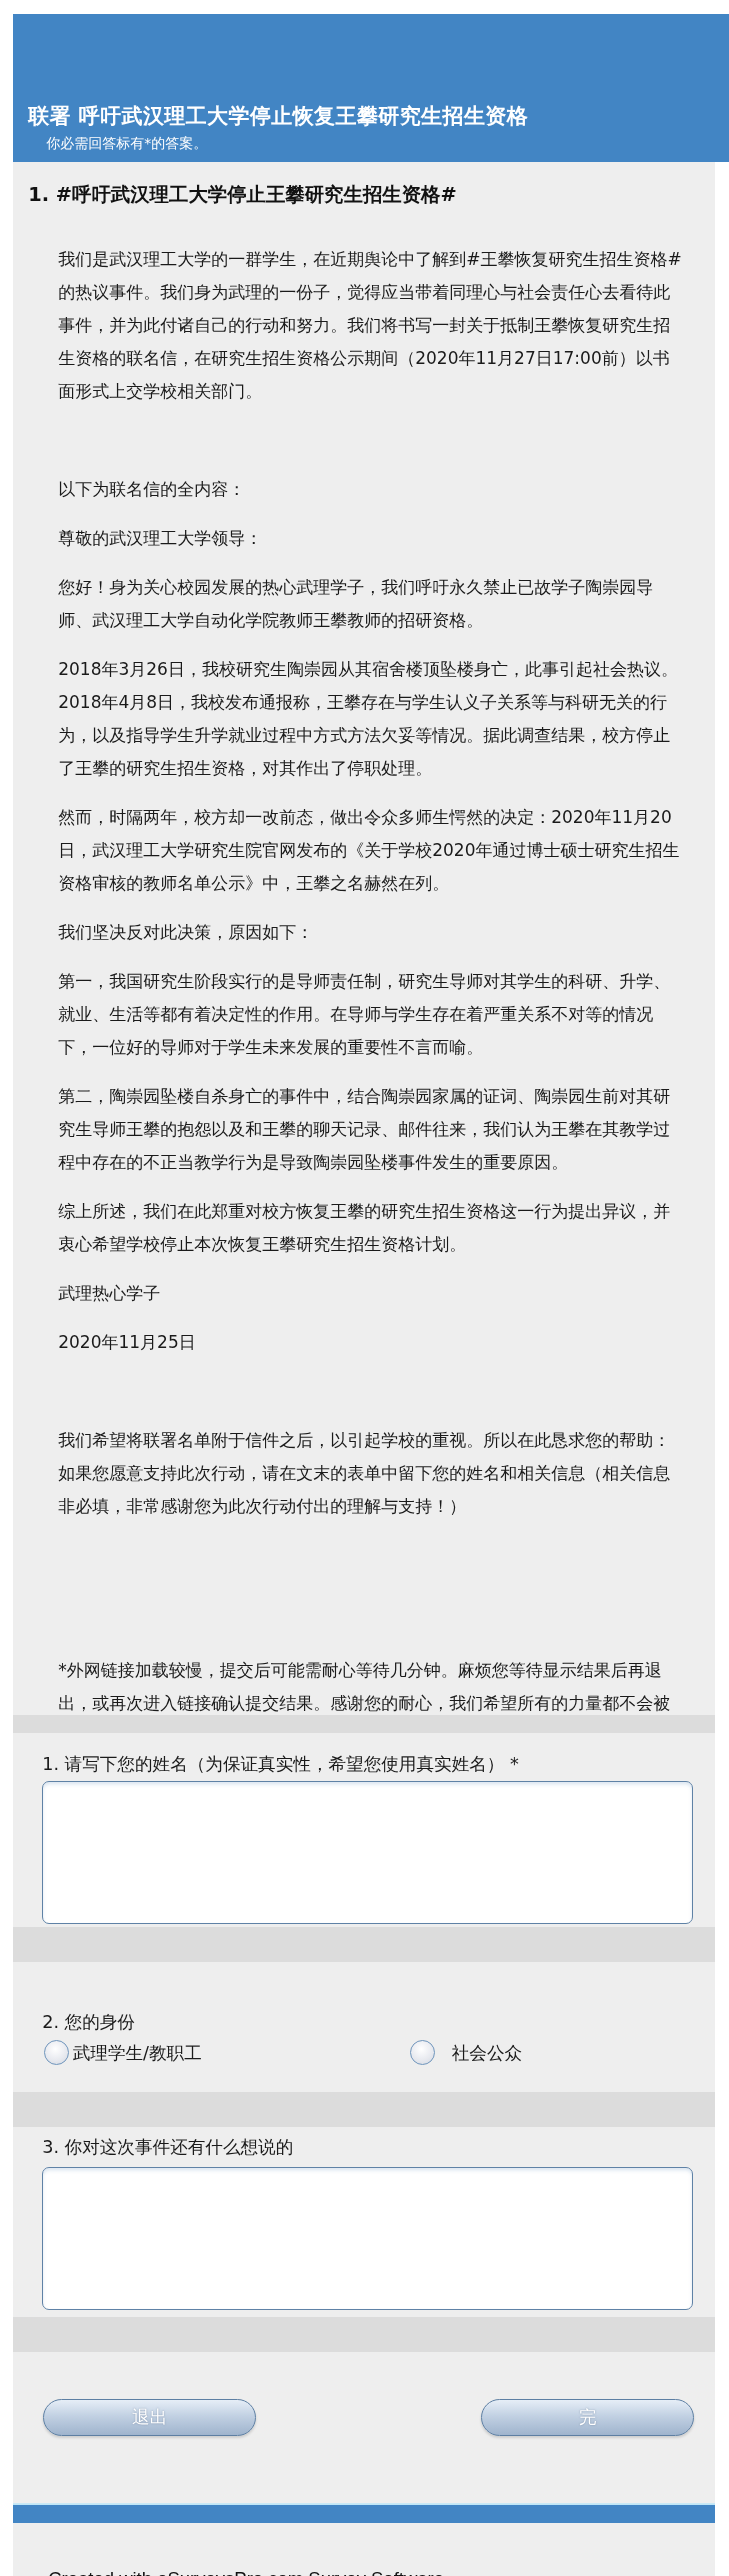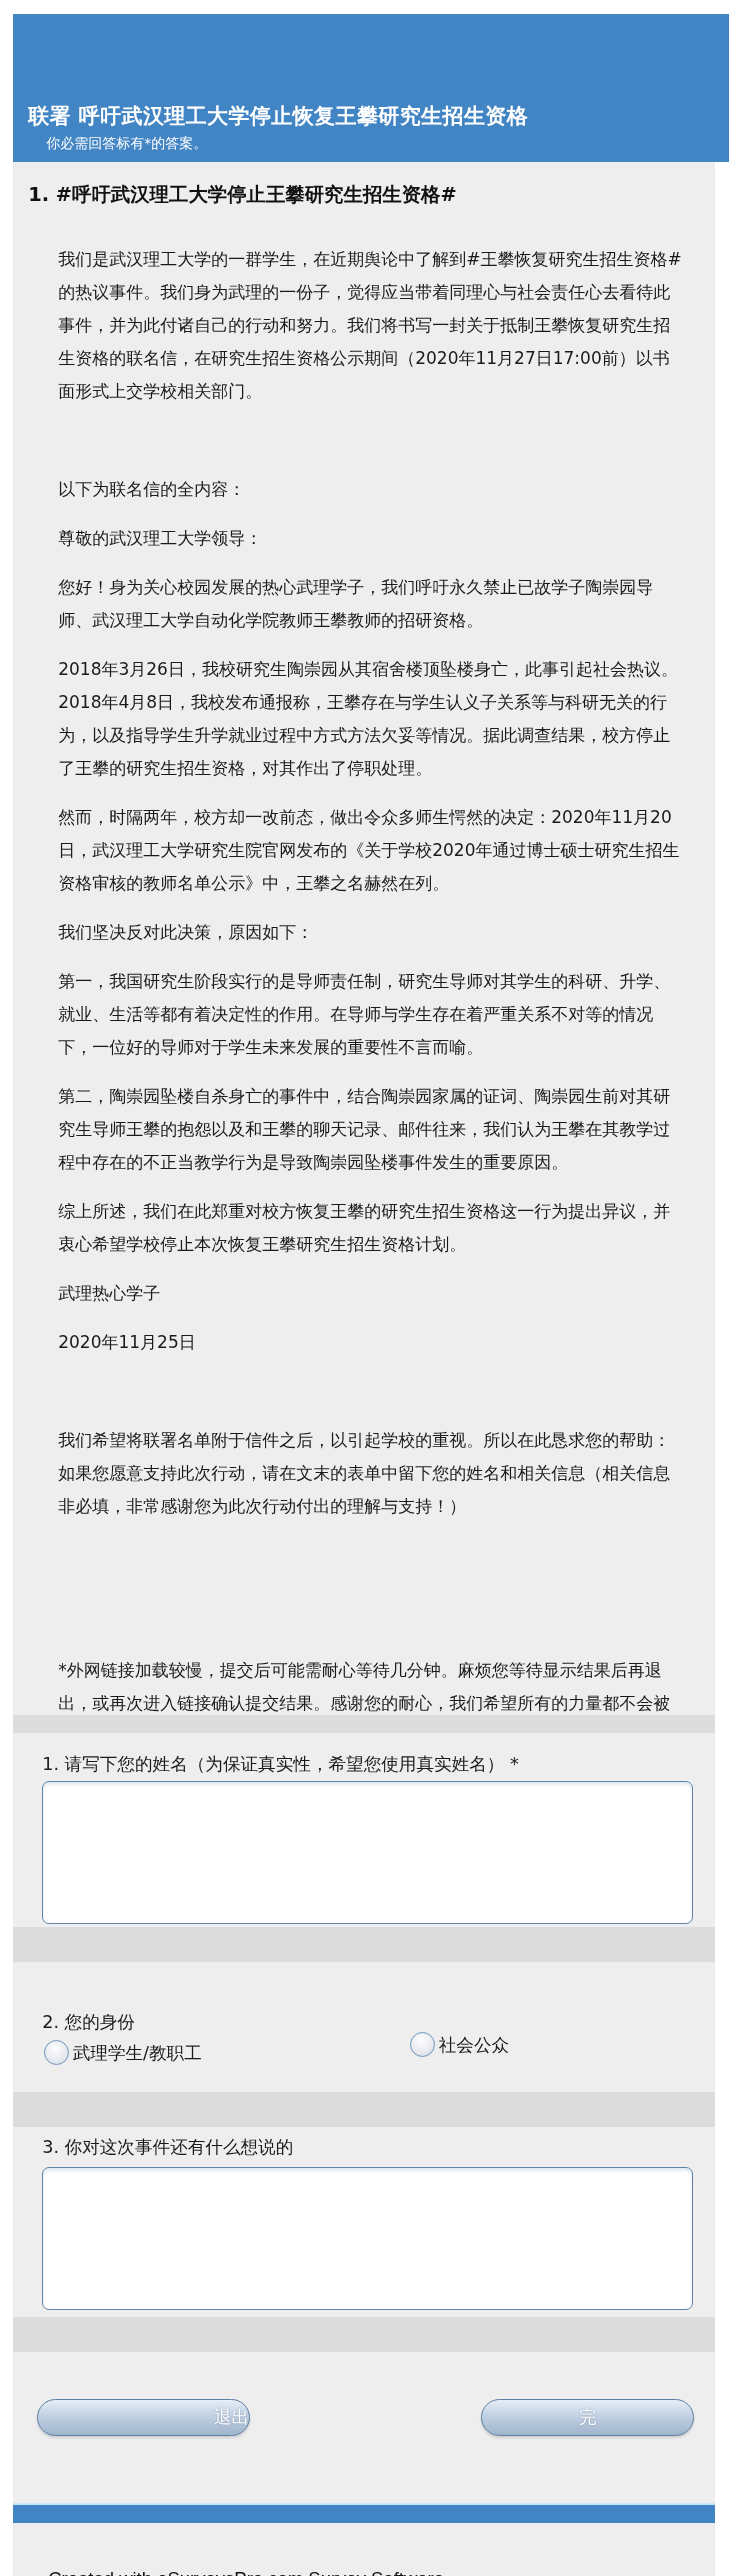--- a/index.html
+++ b/index.html
@@ -213,35 +213,35 @@
   </div>
 
   <div class="sep" style="top:1913px;height:35px;"></div>
 
   <div class="question" style="top:1948px;height:131px;">
     <div class="q-label" style="top:48px;">2. 您的身份</div>
     <div class="radio-row" style="left:31px;top:78px;">
       <span class="radio"></span>
       <span class="radio-label">武理学生/教职工</span>
     </div>
-    <div class="radio-row" style="left:397px;top:70px;">
+    <div class="radio-row" style="left:397px;top:78px;gap:13px;">
       <span class="radio"></span>
       <span class="radio-label">社会公众</span>
     </div>
   </div>
 
   <div class="sep" style="top:2078px;height:35px;"></div>
 
   <div class="question" style="top:2114px;height:162px;">
     <div class="q-label" style="top:7px;">3. 你对这次事件还有什么想说的</div>
     <textarea class="q-textarea" style="top: 39px; height: 143px;" placeholder=""></textarea>
   </div>
 
   <div class="sep" style="top:2303px;height:35px;"></div>
 
-  <div class="btn" style="left:24px;top:2385px;width:213px;text-align:right;">退出</div>
+  <div class="btn" style="left:30px;top:2385px;width:213px;">退出</div>
   <div class="btn" style="left:468px;top:2385px;width:213px;">完</div>
 
   <div class="bottom-bar" style="top:2491px;"></div>
 
   <div class="footer-text" style="top:2554px;">Created with eSurveysPro.com Survey Software.</div>
 </div>
 
 
 </body></html>

